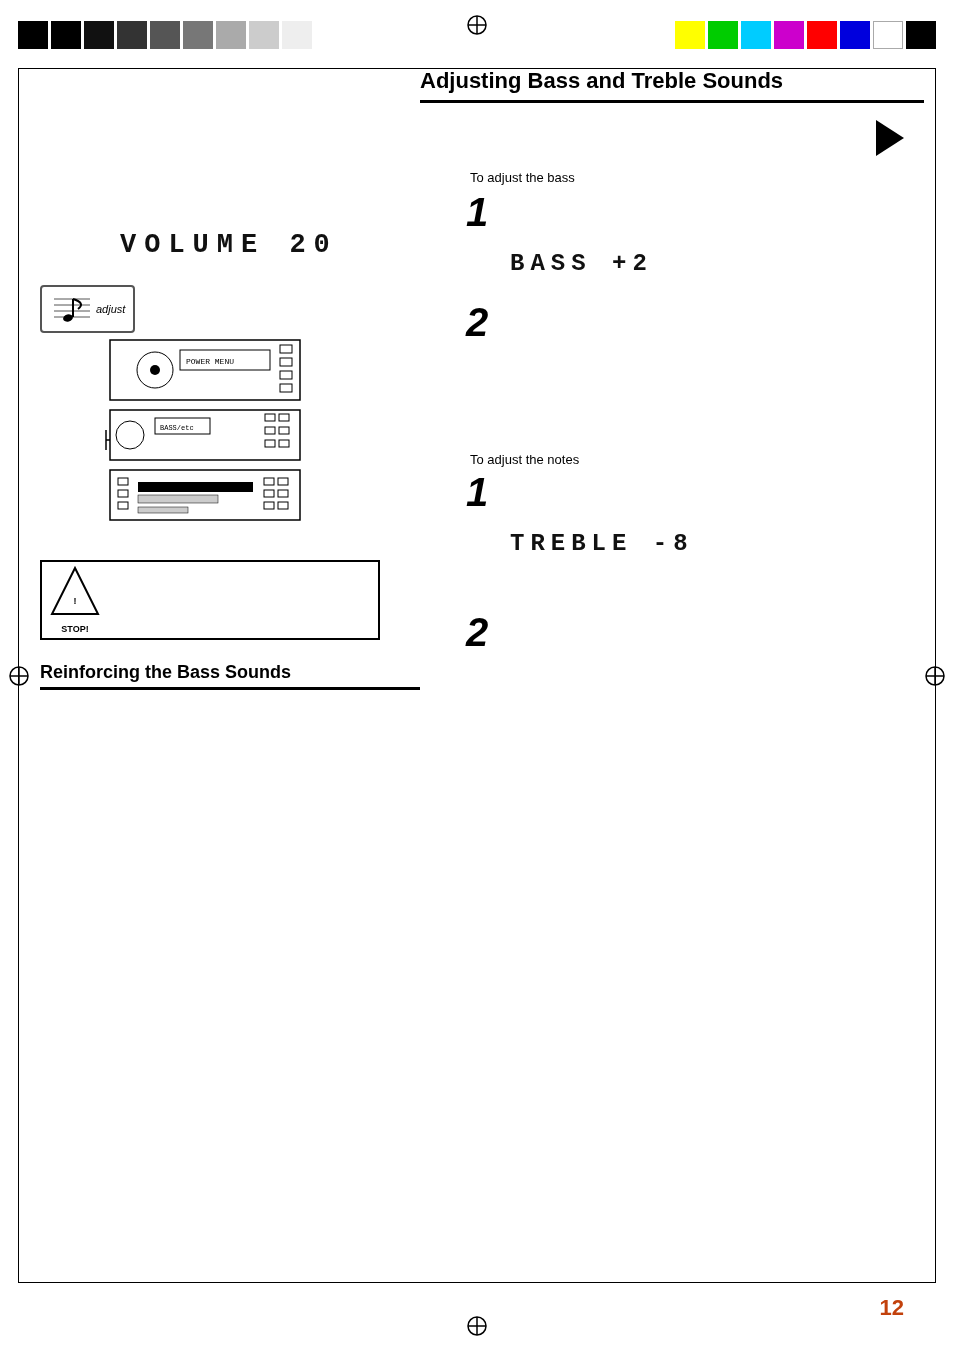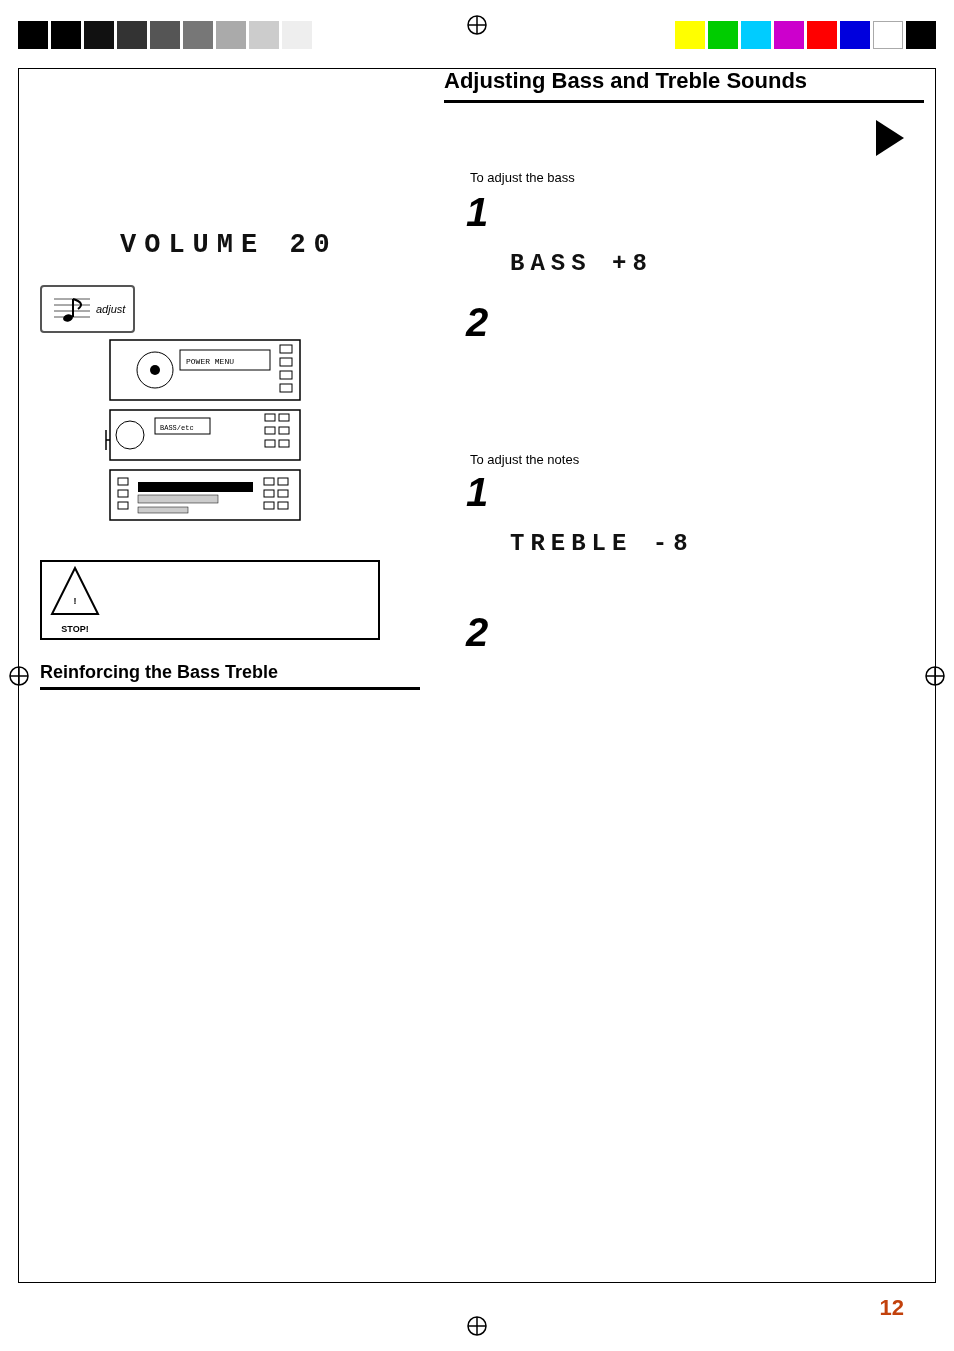--- a/index.html
+++ b/index.html
@@ -73,21 +73,20 @@
       border-bottom: 18px solid transparent;
       border-left: 28px solid #000;
     }
 
     
     .page-title-container {
       position: absolute;
       left: 420px;
       top: 68px;
       right: 30px;
-      margin-left: 24px;
     }
 
     .page-title {
       font-size: 22px;
       font-weight: bold;
       color: #000;
       display: block;
       padding-bottom: 6px;
       border-bottom: 3px solid #000;
       white-space: nowrap;
@@ -311,33 +310,33 @@
         <polygon points="25,2 48,48 2,48" fill="none" stroke="#000" stroke-width="2"></polygon>
         <polygon points="25,10 42,44 8,44" fill="#fff" stroke="none"></polygon>
         <text x="25" y="38" text-anchor="middle" font-size="9" font-weight="bold" fill="#000">!</text>
       </svg>
     </div>
     <span style="font-size:9px; font-weight:bold; color:#000; display:block; text-align:center; margin-top:2px;">STOP!</span>
   </div>
 </div>
 
 <div style="position:absolute; top:662px; left:40px; width:380px;">
-  <span class="section-heading-text" style="font-size:18px; font-weight:bold; padding-bottom:4px; border-bottom:3px solid #000; display:block;">Reinforcing the Bass Treble</span>
+  <span class="section-heading-text" style="font-size:18px; font-weight:bold; padding-bottom:4px; border-bottom:3px solid #000; display:block;">Reinforcing the Bass Sounds</span>
 </div>
 
 <div style="position:absolute; top:168px; left:470px;">
   <span class="adjust-label">To adjust the bass</span>
 </div>
 
 <div style="position:absolute; top:190px; left:466px;">
   <span style="font-size:40px; font-weight:bold; font-style:italic; color:#000;">1</span>
 </div>
 
 <div style="position:absolute; top:250px; left:510px;">
-  <span class="dotmatrix" style="font-size:24px; letter-spacing:6px;">BASS   +8</span>
+  <span class="dotmatrix" style="font-size:24px; letter-spacing:6px;">BASS   +2</span>
 </div>
 
 <div style="position:absolute; top:300px; left:466px;">
   <span style="font-size:40px; font-weight:bold; font-style:italic; color:#000;">2</span>
 </div>
 
 <div style="position:absolute; top:450px; left:470px;">
   <span class="adjust-label">To adjust the notes</span>
 </div>
 

